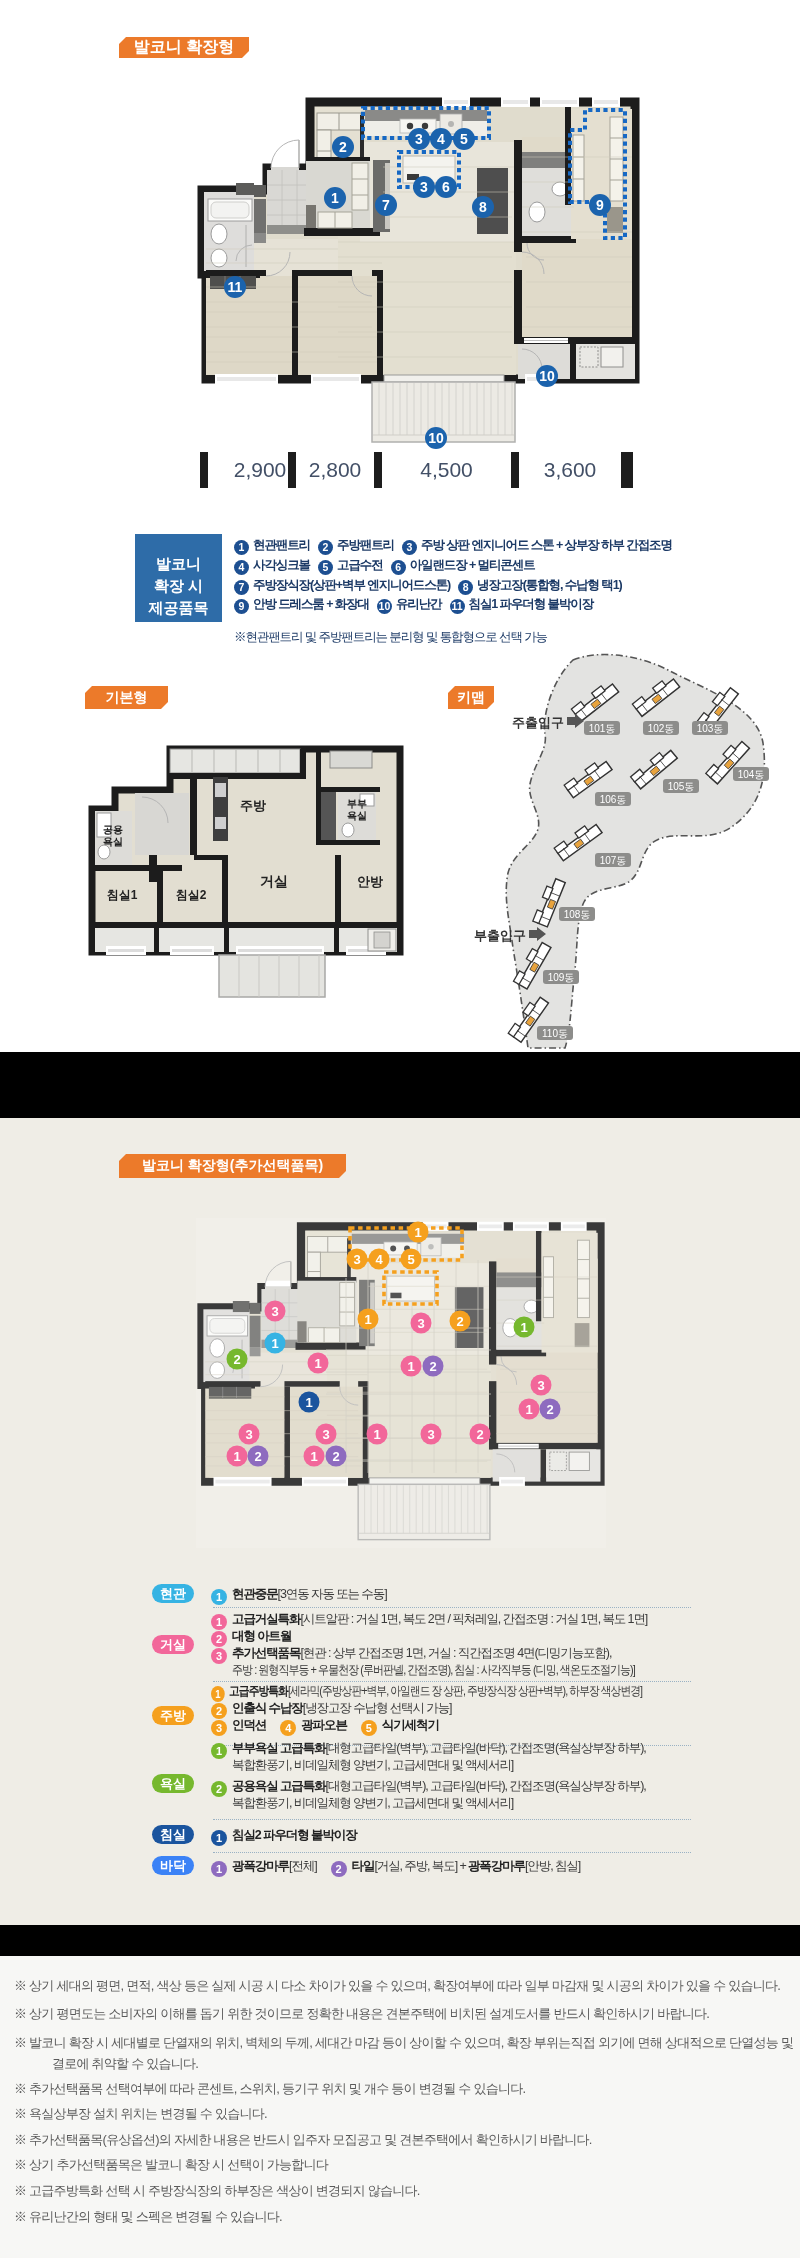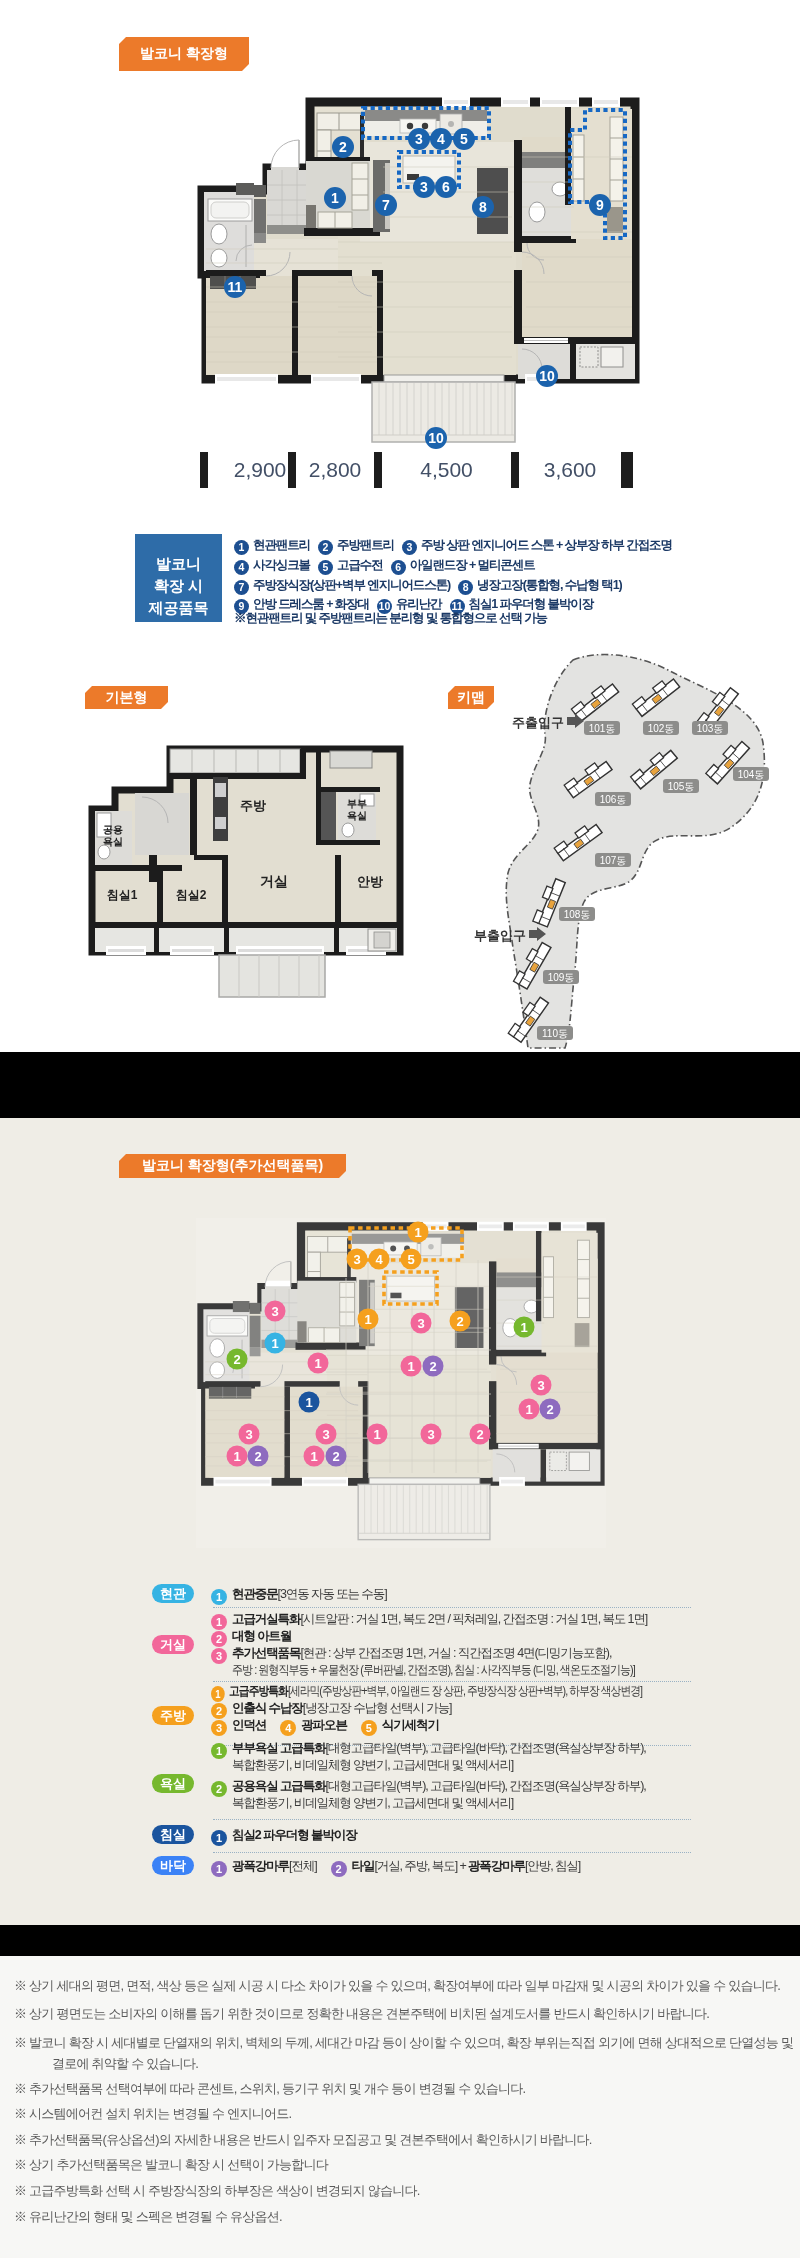--- a/index.html
+++ b/index.html
@@ -259,21 +259,21 @@
             <line x1="142" y1="235" x2="316" y2="235"></line>
         <line x1="142" y1="260" x2="316" y2="260"></line>
             <line x1="330" y1="160" x2="436" y2="160"></line>
         <line x1="330" y1="185" x2="436" y2="185"></line>
             <line x1="330" y1="210" x2="436" y2="210"></line>
       </g>
     </symbol>
     </defs>
   </svg>
 
-  <div class="badge" style="left:119px;top:37px;width:130px;height:34px;font-size:14px;">발코니 확장형</div>
+  <div class="badge" style="left:119px;top:37px;width:130px;height:21px;font-size:16px;">발코니 확장형</div>
 
   <div class="abs" style="left:196px;top:97px;width:445px;height:395px;background:#fff;">
     <svg width="445" height="360" viewBox="0 0 445 360">
       <use href="#planbase" x="0" y="0" width="445" height="350"></use>
 
       <rect x="167" y="11" width="126" height="30" fill="none" stroke="#1668c4" stroke-width="4" stroke-dasharray="4.2 3.4"></rect>
 
       <rect x="203" y="55" width="60" height="35" fill="none" stroke="#1668c4" stroke-width="4" stroke-dasharray="4.2 3.4"></rect>
 
       <path d="M393,105 L374,105 L374,33 L389,33 L389,13 L429,13 L429,141 L409,141 L409,112" fill="none" stroke="#1668c4" stroke-width="4" stroke-dasharray="4.2 3.4"></path>
@@ -325,21 +325,21 @@
     <div class="abs" style="left:0;top:0;width:87px;height:88px;background:#2e6ca8;color:#fff;font-weight:bold;font-size:15px;text-align:center;line-height:22px;padding-top:19px;box-sizing:border-box;">발코니<br>확장 시<br>제공품목</div>
 
     <div class="lgl" style="top:3px;"><span class="nc">1</span>현관팬트리<span class="gap"></span><span class="nc">2</span>주방팬트리<span class="gap"></span><span class="nc">3</span>주방 상판 엔지니어드 스톤 + 상부장 하부 간접조명</div>
 
     <div class="lgl" style="top:23px;"><span class="nc">4</span>사각싱크볼<span class="gap"></span><span class="nc">5</span>고급수전<span class="gap"></span><span class="nc">6</span>아일랜드장 + 멀티콘센트</div>
 
     <div class="lgl" style="top:43px;"><span class="nc">7</span>주방장식장(상판+벽부 엔지니어드스톤)<span class="gap"></span><span class="nc">8</span>냉장고장(통합형, 수납형 택1)</div>
 
     <div class="lgl" style="top:62px;"><span class="nc">9</span>안방 드레스룸 + 화장대<span class="gap"></span><span class="nc">10</span>유리난간<span class="gap"></span><span class="nc">11</span>침실1 파우더형 붙박이장</div>
 
-    <div class="lgl" style="top:76px;font-weight:bold;">※현관팬트리 및 주방팬트리는 분리형 및 통합형으로 선택 가능</div>
+    <div class="lgl" style="top:95px;font-weight:normal;">※현관팬트리 및 주방팬트리는 분리형 및 통합형으로 선택 가능</div>
   </div>
 
   <div class="badge" style="left:85px;top:686px;width:83px;height:23px;font-size:14px;">기본형</div>
 
   <div class="abs" style="left:84px;top:737px;width:332px;height:263px;background:#fff;">
     <svg width="332" height="263" viewBox="0 0 332 263">
 
       <path d="M86,12 H316 V215 H8 V72 H31 V53 H86 Z" fill="#e2ded1" stroke="#1c1c1c" stroke-width="7"></path>
 
       <rect x="86" y="12" width="130" height="24" fill="#e6e6e2" stroke="#8b8b89" stroke-width="1"></rect>
@@ -638,20 +638,20 @@
   </div>
 
   <div class="abs" style="left:0;top:1925px;width:800px;height:31px;background:#000;"></div>
 
   <div class="abs" style="left:0;top:1956px;width:800px;height:302px;background:#f7f7f5;">
     <div class="note" style="top:21px;">※ 상기 세대의 평면, 면적, 색상 등은 실제 시공 시 다소 차이가 있을 수 있으며, 확장여부에 따라 일부 마감재 및 시공의 차이가 있을 수 있습니다.</div>
     <div class="note" style="top:78px;">※ 발코니 확장 시 세대별로 단열재의 위치, 벽체의 두께, 세대간 마감 등이 상이할 수 있으며, 확장 부위는직접 외기에 면해 상대적으로 단열성능 및</div>
     <div class="note" style="top:49px;">※ 상기 평면도는 소비자의 이해를 돕기 위한 것이므로 정확한 내용은 견본주택에 비치된 설계도서를 반드시 확인하시기 바랍니다.</div>
     <div class="note" style="top:99px;left:52px;">결로에 취약할 수 있습니다.</div>
     <div class="note" style="top:124px;">※ 추가선택품목 선택여부에 따라 콘센트, 스위치, 등기구 위치 및 개수 등이 변경될 수 있습니다.</div>
-    <div class="note" style="top:149px;">※ 시스템에어컨 설치 위치는 변경될 수 엔지니어드.</div>
+    <div class="note" style="top:149px;">※ 욕실상부장 설치 위치는 변경될 수 있습니다.</div>
     <div class="note" style="top:175px;">※ 추가선택품목(유상옵션)의 자세한 내용은 반드시 입주자 모집공고 및 견본주택에서 확인하시기 바랍니다.</div>
     <div class="note" style="top:200px;">※ 상기 추가선택품목은 발코니 확장 시 선택이 가능합니다</div>
     <div class="note" style="top:226px;">※ 고급주방특화 선택 시 주방장식장의 하부장은 색상이 변경되지 않습니다.</div>
-    <div class="note" style="top:252px;">※ 유리난간의 형태 및 스펙은 변경될 수 유상옵션.</div>
+    <div class="note" style="top:252px;">※ 유리난간의 형태 및 스펙은 변경될 수 있습니다.</div>
   </div>
 
 </div>
 
 </body></html>

